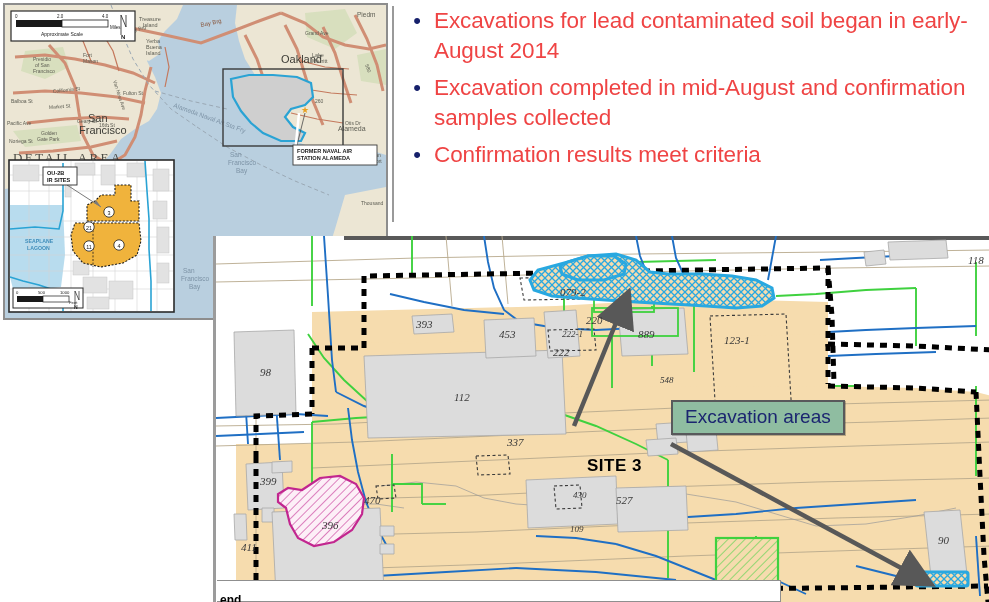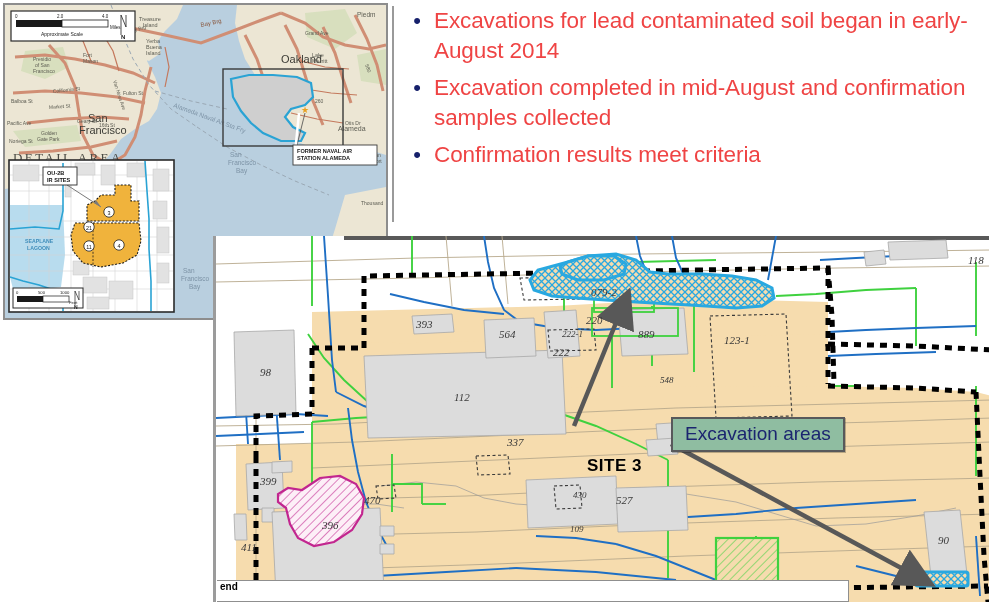--- a/index.html
+++ b/index.html
@@ -73,34 +73,33 @@
     position: absolute;
     left: 455px; top: 164px;
     background: #8fbda1;
     border: 2px solid #58595b;
     padding: 4px 12px 5px 12px;
     color: #1b2570;
     font-size: 19px;
     line-height: 22px;
     white-space: nowrap;
     box-shadow: 1px 1px 0 rgba(0,0,0,0.25);
-    margin-top: 17px;
   }
   
   #legend-box {
     position: absolute;
     left: 1px; bottom: 0px;
-    width: 632px; height: 22px;
+    width: 564px; height: 22px;
     background: #ffffff;
     border: 1px solid #8f8f8f;
     border-left: 0;
-    font-size: 10px;
+    font-size: 12px;
     font-weight: bold;
     color: #000;
-    padding: 0 0 0 3px;
+    padding: 12px 0 0 3px;
   }
   #site3-label {
     position: absolute;
     left: 371px; top: 220px;
     font-size: 17px;
     font-weight: bold;
     color: #000;
     letter-spacing: 0.5px;
     text-shadow: 0 0 2px #f6e0b5, 0 0 2px #f6e0b5;
     text-align: right;
@@ -550,32 +549,32 @@
       <g>
         <rect x="700" y="336" width="52" height="14" rx="2" fill="url(#exca)" stroke="#29a8e0" stroke-width="3"></rect>
       </g>
 
       <g>
         <line x1="358" y1="190" x2="406" y2="72" stroke="#585858" stroke-width="4.5" marker-end="url(#arrhead)"></line>
         <line x1="455" y1="208" x2="700" y2="340" stroke="#585858" stroke-width="4.5" marker-end="url(#arrhead)"></line>
       </g>
     </svg>
 
-    <span class="bldg-label" style="left:344px; top:50px;margin-left:31px;">079-2</span>
+    <span class="bldg-label" style="left:344px; top:50px;">079-2</span>
     <span class="bldg-label" style="left:200px; top:82px;">393</span>
     <span class="bldg-label" style="left:44px; top:130px;">98</span>
     <span class="bldg-label" style="left:238px; top:155px;">112</span>
     <span class="bldg-label" style="left:291px; top:190px;margin-top:10px;">337</span>
     <span class="bldg-label" style="left:44px; top:239px;">399</span>
     <span class="bldg-label" style="left:148px; top:258px;text-align:right;">470</span>
     <span class="bldg-label" style="left:106px; top:283px;">396</span>
     <span class="bldg-label" style="left:25px; top:285px;margin-top:20px;">411</span>
     <span class="bldg-label sm" style="left:357px; top:254px;font-style:italic;">430</span>
     <span class="bldg-label sm" style="left:354px; top:288px;">109</span>
-    <span class="bldg-label" style="left:283px; top:92px;">564</span>
+    <span class="bldg-label" style="left:283px; top:92px;">453</span>
     <span class="bldg-label" style="left:370px; top:78px;">220</span>
     <span class="bldg-label sm" style="left:346px; top:93px;">222-1</span>
     <span class="bldg-label" style="left:337px; top:110px;">222</span>
     <span class="bldg-label" style="left:422px; top:92px;">889</span>
     <span class="bldg-label sm" style="left:444px; top:139px;">548</span>
     <span class="bldg-label" style="left:508px; top:98px;">123-1</span>
     <span class="bldg-label" style="left:400px; top:258px;">527</span>
     <span class="bldg-label" style="left:722px; top:298px;">90</span>
     <span class="bldg-label" style="left:752px; top:18px;text-align:center;">118</span>
 

